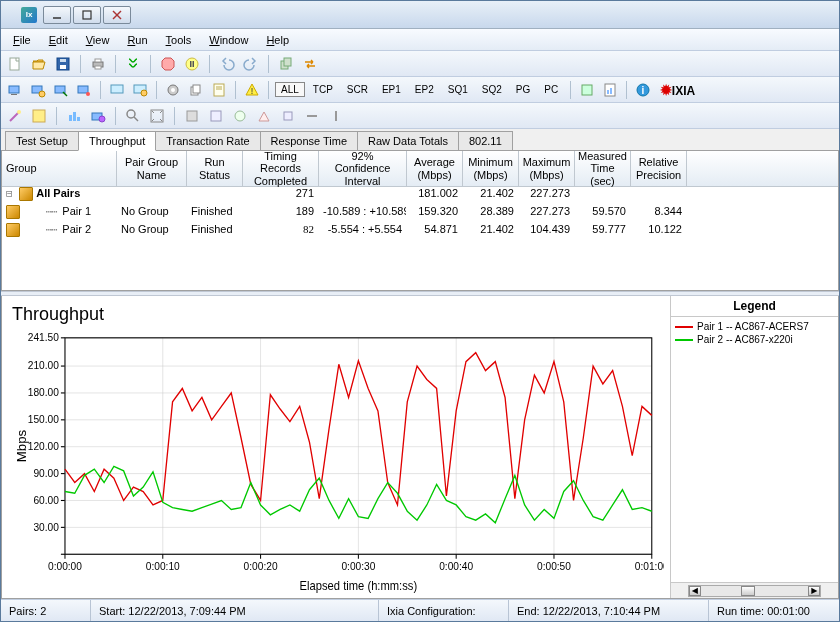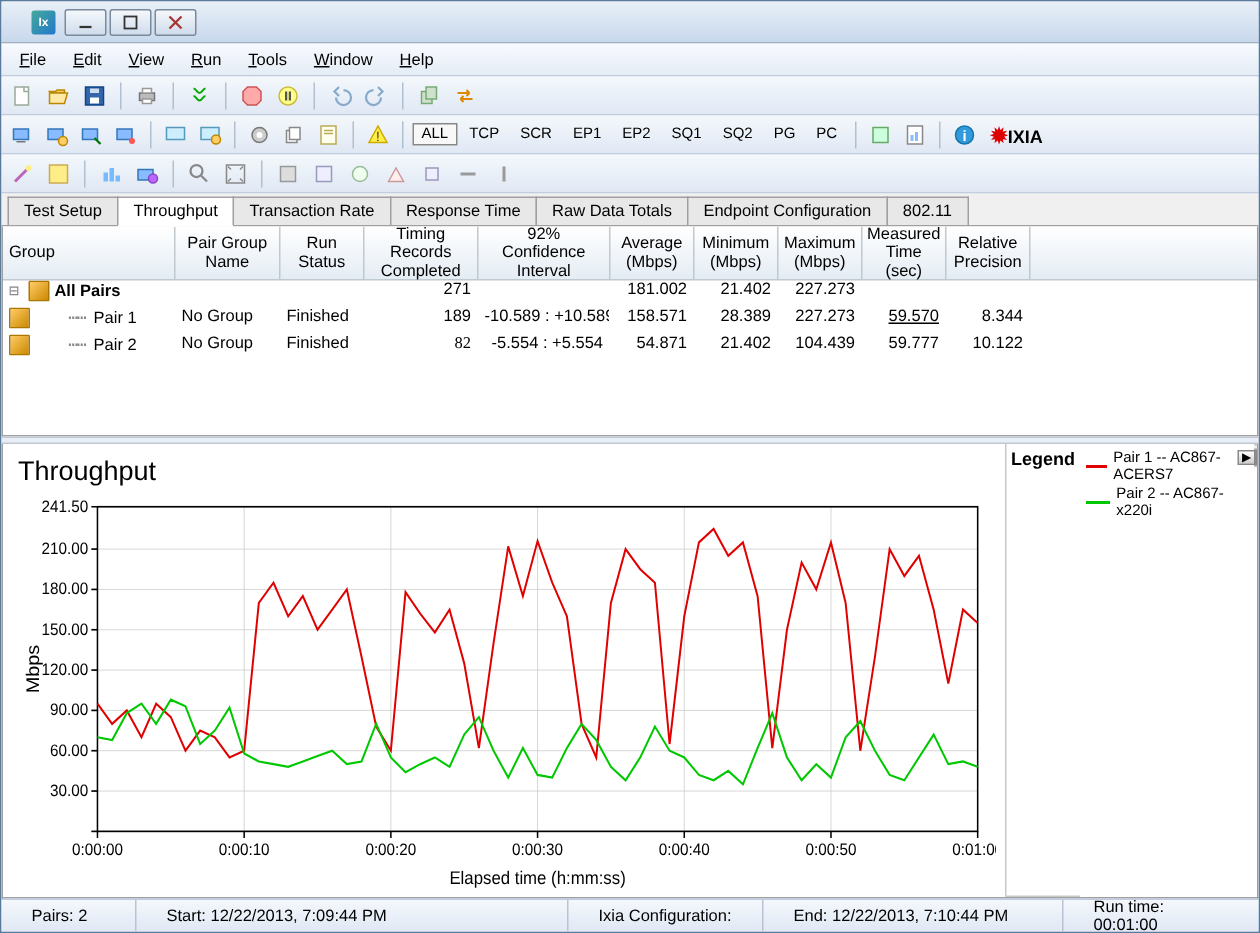--- a/index.html
+++ b/index.html
@@ -30,31 +30,31 @@
   .grid-row { display:flex; height: 18px; align-items:flex-start; }
   .gr-cell { border-right: 1px solid transparent; padding: 0 4px; font-size:11px; overflow:hidden; white-space:nowrap; }
   .gr-cell.num { text-align: right; }
   .tree-icon { width:14px;height:14px;display:inline-block;background:linear-gradient(135deg,#fc6,#c80);border:1px solid #a70;border-radius:1px;vertical-align:middle;margin-right:3px;}
   .tree-guide { color:#888; font-family:monospace; letter-spacing:-1px; }
   .hsplit { height: 5px; background: #e8eef6; border-top:1px solid #c0c8d4;border-bottom:1px solid #c0c8d4; cursor:row-resize; }
   .chart-area { flex:1; display:flex; background:#fff; border:1px solid #a0a0a0; border-top:none; overflow:hidden; }
   .chart-main { flex:1; padding: 8px 6px 4px 10px; display:flex; flex-direction:column; }
   .chart-title { font-family: Arial, sans-serif; font-size: 18px; font-weight: normal; margin-bottom: 4px; }
   .chart-svg-wrap { flex:1; position:relative; }
-  .legend-panel { width: 168px; border-left:1px solid #c8c8c8; display:flex;}
+  .legend-panel { width: 168px; border-left:1px solid #c8c8c8; display:flex;flex-direction:column; }
   .legend-head { text-align:center; font-weight:bold; font-size:12px; padding:3px; border-bottom:1px solid #c8c8c8; }
   .legend-body { flex:1; padding:4px; font-size:10px; }
   .legend-item { display:flex;align-items:center;gap:4px;margin-bottom:2px; }
   .legend-swatch { width:18px;height:2px; }
   .legend-scroll { height:16px; border-top:1px solid #c8c8c8; display:flex;align-items:center;justify-content:center; background:#f0f0f0; }
   .hsb { width:80%;height:12px;border:1px solid #aaa;background:#e8e8e8;position:relative; }
   .hsb .thumb{ position:absolute;left:40%;top:0;height:100%;width:14px;background:linear-gradient(to bottom,#fff,#ccc);border:1px solid #888; }
   .hsb .arr{position:absolute;top:0;height:100%;width:12px;background:linear-gradient(to bottom,#fff,#ccc);border:1px solid #888;display:flex;align-items:center;justify-content:center;font-size:8px;}
   .statusbar { height: 22px; background: linear-gradient(to bottom,#f4f8fc,#e0e8f4); border-top:1px solid #c0cde0; display:flex;align-items:center; }
-  .status-cell { padding: 0 20px; border-right:1px solid #b8c4d4; height:100%; display:flex;align-items:center; font-size:11px; }
+  .status-cell { padding: 0 8px; border-right:1px solid #b8c4d4; height:100%; display:flex;align-items:center; font-size:11px; }
   .ixia-logo { font-weight:bold; font-size:12px; letter-spacing:0px; }
   .ixia-logo .dot{color:#d00;font-size:14px;}
   svg.ico { width:16px;height:16px; }
 </style>
 </head>
 <body>
 
 <div class="window">
 
   <div class="titlebar">
@@ -338,21 +338,20 @@
         </svg>
       </div>
   </div>
 
   <div class="tabstrip" id="tabstrip">
       <div class="tab">Test Setup</div>
       <div class="tab active">Throughput</div>
       <div class="tab">Transaction Rate</div>
       <div class="tab">Response Time</div>
       <div class="tab">Raw Data Totals</div>
-      <div class="tab">Endpoint Configuration</div>
       <div class="tab">802.11</div>
     </div>
 
   <div class="grid-area">
     <div class="grid-header" id="grid-header">
         <div class="gh-cell" style="width: 115px; justify-content: flex-start;">Group</div>
         <div class="gh-cell" style="width: 70px;">Pair Group Name</div>
         <div class="gh-cell" style="width: 56px;">Run Status</div>
         <div class="gh-cell" style="width: 76px;">Timing Records Completed</div>
         <div class="gh-cell" style="width: 88px;">92% Confidence Interval</div>
@@ -374,24 +373,24 @@
           <div class="gr-cell num" style="width: 56px;">227.273</div>
           <div class="gr-cell num" style="width: 56px;"></div>
           <div class="gr-cell num" style="width: 56px;"></div>
         </div>
         <div class="grid-row">
           <div class="gr-cell" style="width: 115px;"><span class="tree-icon"></span><span class="tree-guide"> &nbsp;&nbsp;&nbsp;⋯⋯ </span>Pair 1</div>
           <div class="gr-cell" style="width: 70px;">No Group</div>
           <div class="gr-cell" style="width: 56px;">Finished</div>
           <div class="gr-cell num" style="width: 76px;">189</div>
           <div class="gr-cell num" style="width: 88px;">-10.589 : +10.589</div>
-          <div class="gr-cell num" style="width: 56px;">158.571</div>
+          <div class="gr-cell num" style="width: 56px;">159.320</div>
           <div class="gr-cell num" style="width: 56px;">28.389</div>
           <div class="gr-cell num" style="width: 56px;">227.273</div>
-          <div class="gr-cell num" style="width: 56px; text-decoration: underline;">59.570</div>
+          <div class="gr-cell num" style="width: 56px;">59.570</div>
           <div class="gr-cell num" style="width: 56px;">8.344</div>
         </div>
         <div class="grid-row">
           <div class="gr-cell" style="width: 115px;"><span class="tree-icon"></span><span class="tree-guide"> &nbsp;&nbsp;&nbsp;⋯⋯ </span>Pair 2</div>
           <div class="gr-cell" style="width: 70px;">No Group</div>
           <div class="gr-cell" style="width: 56px;">Finished</div>
           <div class="gr-cell num" style="width: 76px; font-family: Liberation Serif, serif;">82</div>
           <div class="gr-cell num" style="width: 88px;">-5.554 : +5.554</div>
           <div class="gr-cell num" style="width: 56px;">54.871</div>
           <div class="gr-cell num" style="width: 56px;">21.402</div>

